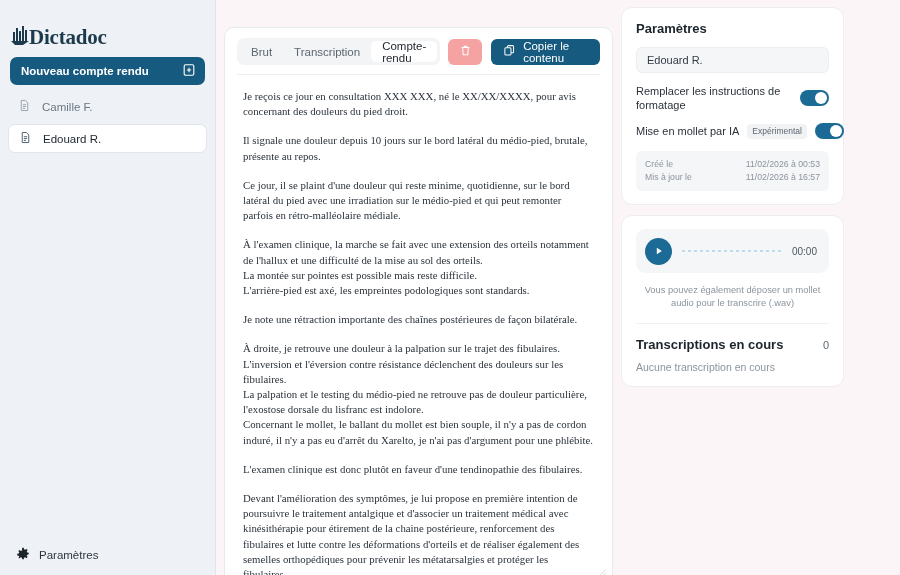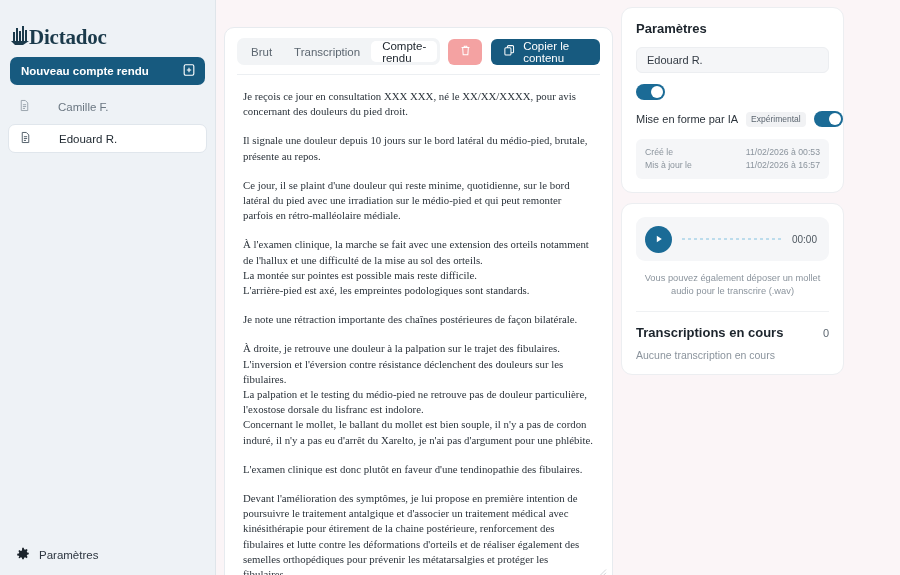--- a/index.html
+++ b/index.html
@@ -37,21 +37,21 @@
     color: #fff;
     border-radius: 7px;
     height: 28px;
     display: flex; align-items: center; justify-content: space-between;
     padding: 0 9px 0 11px;
     font-size: 11.5px; font-weight: bold;
     cursor: pointer;
   }
   .doc-list { margin-top: 8px; padding: 0 8px; display: flex; flex-direction: column; gap: 4px; }
   .doc-item {
-    display: flex; align-items: center; gap: 27px;
+    display: flex; align-items: center; gap: 11px;
     height: 27px; padding: 0 10px;
     border-radius: 7px;
     font-size: 11.5px; color: #6b7782;
     cursor: pointer;
   }
   .doc-item.selected {
     background: #ffffff;
     border: 1px solid #e0e6ec;
     color: #222b33;
     height: 29px;
@@ -301,27 +301,28 @@
   </div>
 
   <div class="right">
 
     <div class="panel">
       <div class="panel-title">Paramètres</div>
 
       <div class="name-field">Edouard R.</div>
 
       <div class="opt-row">
+        <div class="opt-label">Remplacer les instructions de formatage</div>
         <div class="toggle">
             <div class="knob"></div>
           </div>
       </div>
 
       <div class="opt-row">
-        <div class="opt-label" style="flex:0 0 auto">Mise en forme par IA</div>
+        <div class="opt-label" style="flex:0 0 auto">Mise en mollet par IA</div>
         <div class="badge">Expérimental</div>
         <div class="toggle" style="margin-left:auto">
             <div class="knob"></div>
           </div>
       </div>
 
       <div class="meta">
         <div class="meta-row">
           <span>Créé le</span>
           <span>11/02/2026 à 00:53</span>

